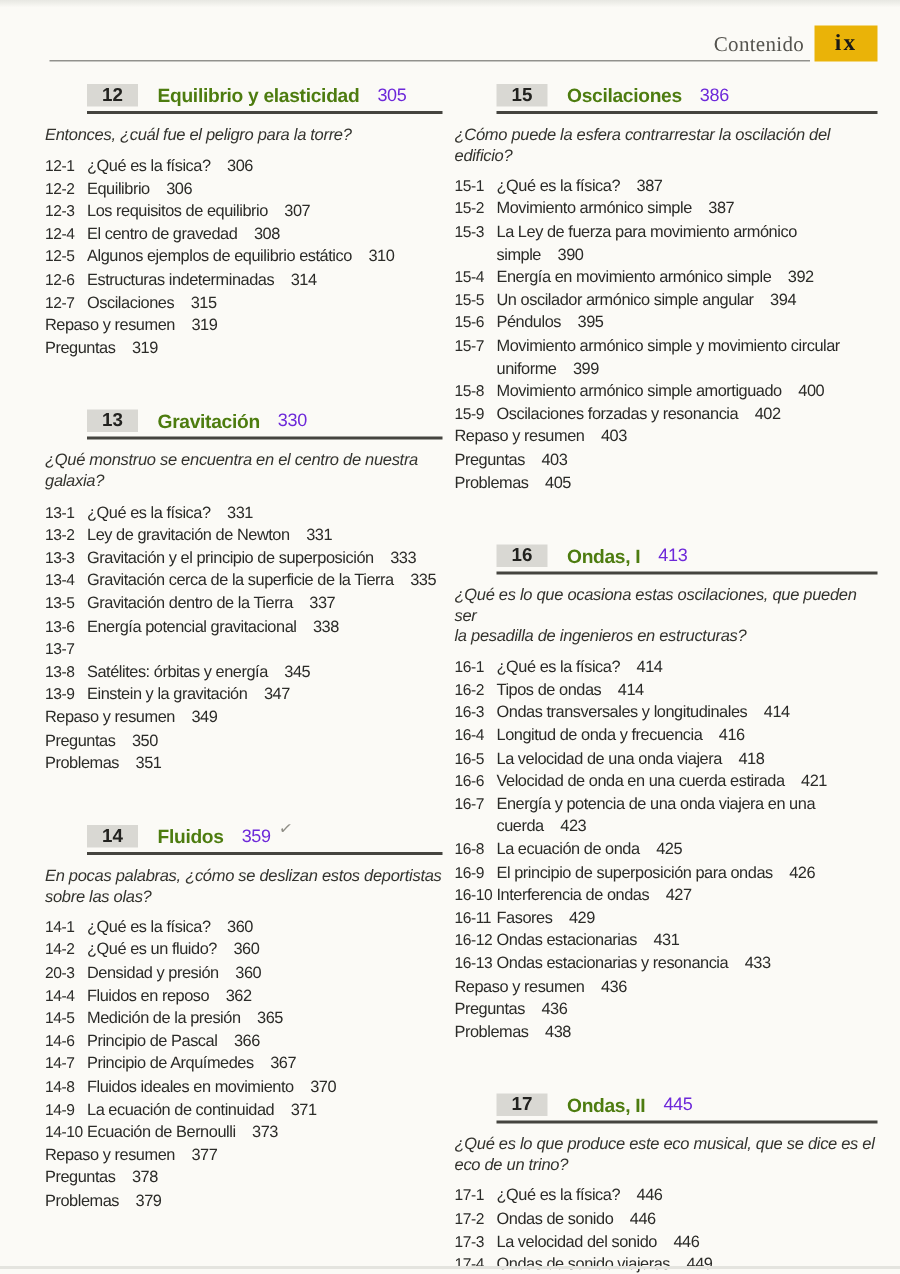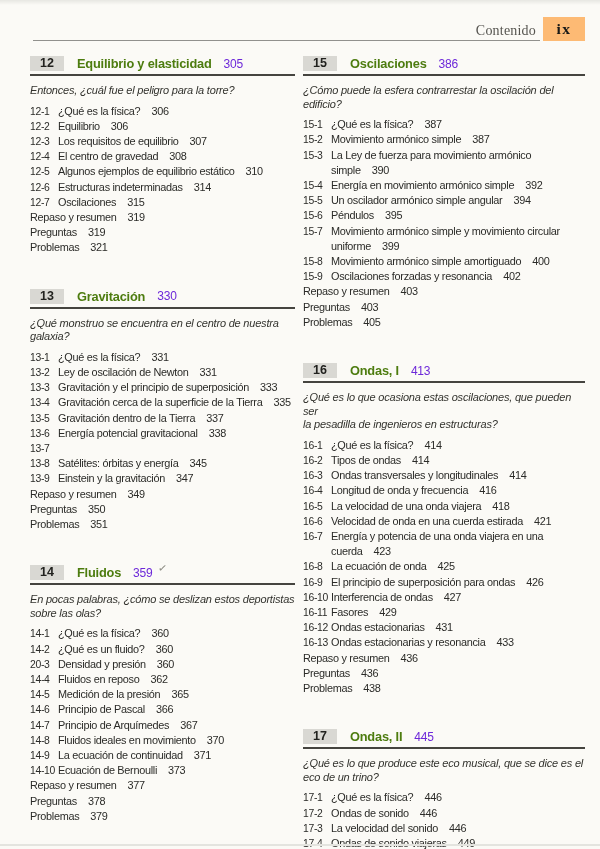--- a/index.html
+++ b/index.html
@@ -23,40 +23,40 @@
   }
 
   
   .header-label {
     position: absolute; top: 23px; right: 64px;
     font-family: Liberation Serif, serif;
     font-size: 14px; color: #55544f; letter-spacing: 0.2px;
   }
   .folio-box {
     position: absolute; top: 17px; left: 543px; width: 42px; height: 24px;
-    background: #fdba74;
+    background: #eab308;
     display: flex; align-items: center; justify-content: center;
     font-family: "Liberation Serif", serif; font-weight: bold;
     font-size: 15.5px; color: #191917; letter-spacing: 1.5px;
   }
   .header-rule {
     position: absolute; top: 40px; left: 33px; width: 507px; height: 0;
     border-bottom: 1.5px solid #91918d;
   }
 
   
   .columns { position: absolute; top: 56px; left: 30px; display: flex; }
   .col-left  { width: 265px; }
   .col-right { width: 282px; margin-left: 8px; }
 
   .chapter + .chapter { margin-top: 33px; }
 
   .ch-head {
-    display: flex; align-items: center;
-    border-bottom: 2.5px solid #45443f; padding-bottom: 3px;
+    display: flex; align-items: flex-start;
+    border-bottom: 2.5px solid #45443f; padding-bottom: 3px; margin-left: 28px;
   }
   .ch-num {
     flex: 0 0 34px; width: 34px; text-align: center;
     background: #d9d8d3; color: #22221f;
     font-weight: bold; font-size: 12.5px; line-height: 15px;
     margin-right: 13px;
   }
   .ch-title { font-weight: bold; font-size: 12.8px; letter-spacing: -0.2px; color: #4d7c0f; }
   .ch-page  { font-weight: normal; font-size: 12px; letter-spacing: -0.2px; color: #6d28d9; margin-left: 12px; }
   .ch-mark  { display: inline-block; color: #8e8d85; font-size: 11px; margin-left: 5px; transform: translateY(-4px) rotate(8deg); }
@@ -120,39 +120,38 @@
             <div class="entry">
               <span class="e-num">12-6</span>
               <span class="e-text"><span class="e-title">Estructuras indeterminadas</span><span class="e-page">314</span></span>
             </div>
             <div class="entry">
               <span class="e-num">12-7</span>
               <span class="e-text"><span class="e-title">Oscilaciones</span><span class="e-page">315</span></span>
             </div>
             <div class="entry extra"><span class="e-text"><span class="e-title">Repaso y resumen</span><span class="e-page">319</span></span></div>
             <div class="entry extra"><span class="e-text"><span class="e-title">Preguntas</span><span class="e-page">319</span></span></div>
-            <div class="entry extra"><span class="e-text"><span class="e-title">Problemas</span><span class="e-page">321</span></span></div>
           </div>
         </section>
         <section class="chapter">
           <div class="ch-head">
             <span class="ch-num">13</span>
             <span class="ch-title">Gravitación</span>
             <span class="ch-page">330</span>
           </div>
           <p class="intro">¿Qué monstruo se encuentra en el centro de nuestra
 galaxia?</p>
           <div class="entries">
             <div class="entry">
               <span class="e-num">13-1</span>
               <span class="e-text"><span class="e-title">¿Qué es la física?</span><span class="e-page">331</span></span>
             </div>
             <div class="entry">
               <span class="e-num">13-2</span>
-              <span class="e-text"><span class="e-title">Ley de oscilación de Newton</span><span class="e-page">331</span></span>
+              <span class="e-text"><span class="e-title">Ley de gravitación de Newton</span><span class="e-page">331</span></span>
             </div>
             <div class="entry">
               <span class="e-num">13-3</span>
               <span class="e-text"><span class="e-title">Gravitación y el principio de superposición</span><span class="e-page">333</span></span>
             </div>
             <div class="entry">
               <span class="e-num">13-4</span>
               <span class="e-text"><span class="e-title">Gravitación cerca de la superficie de la Tierra</span><span class="e-page">335</span></span>
             </div>
             <div class="entry">

